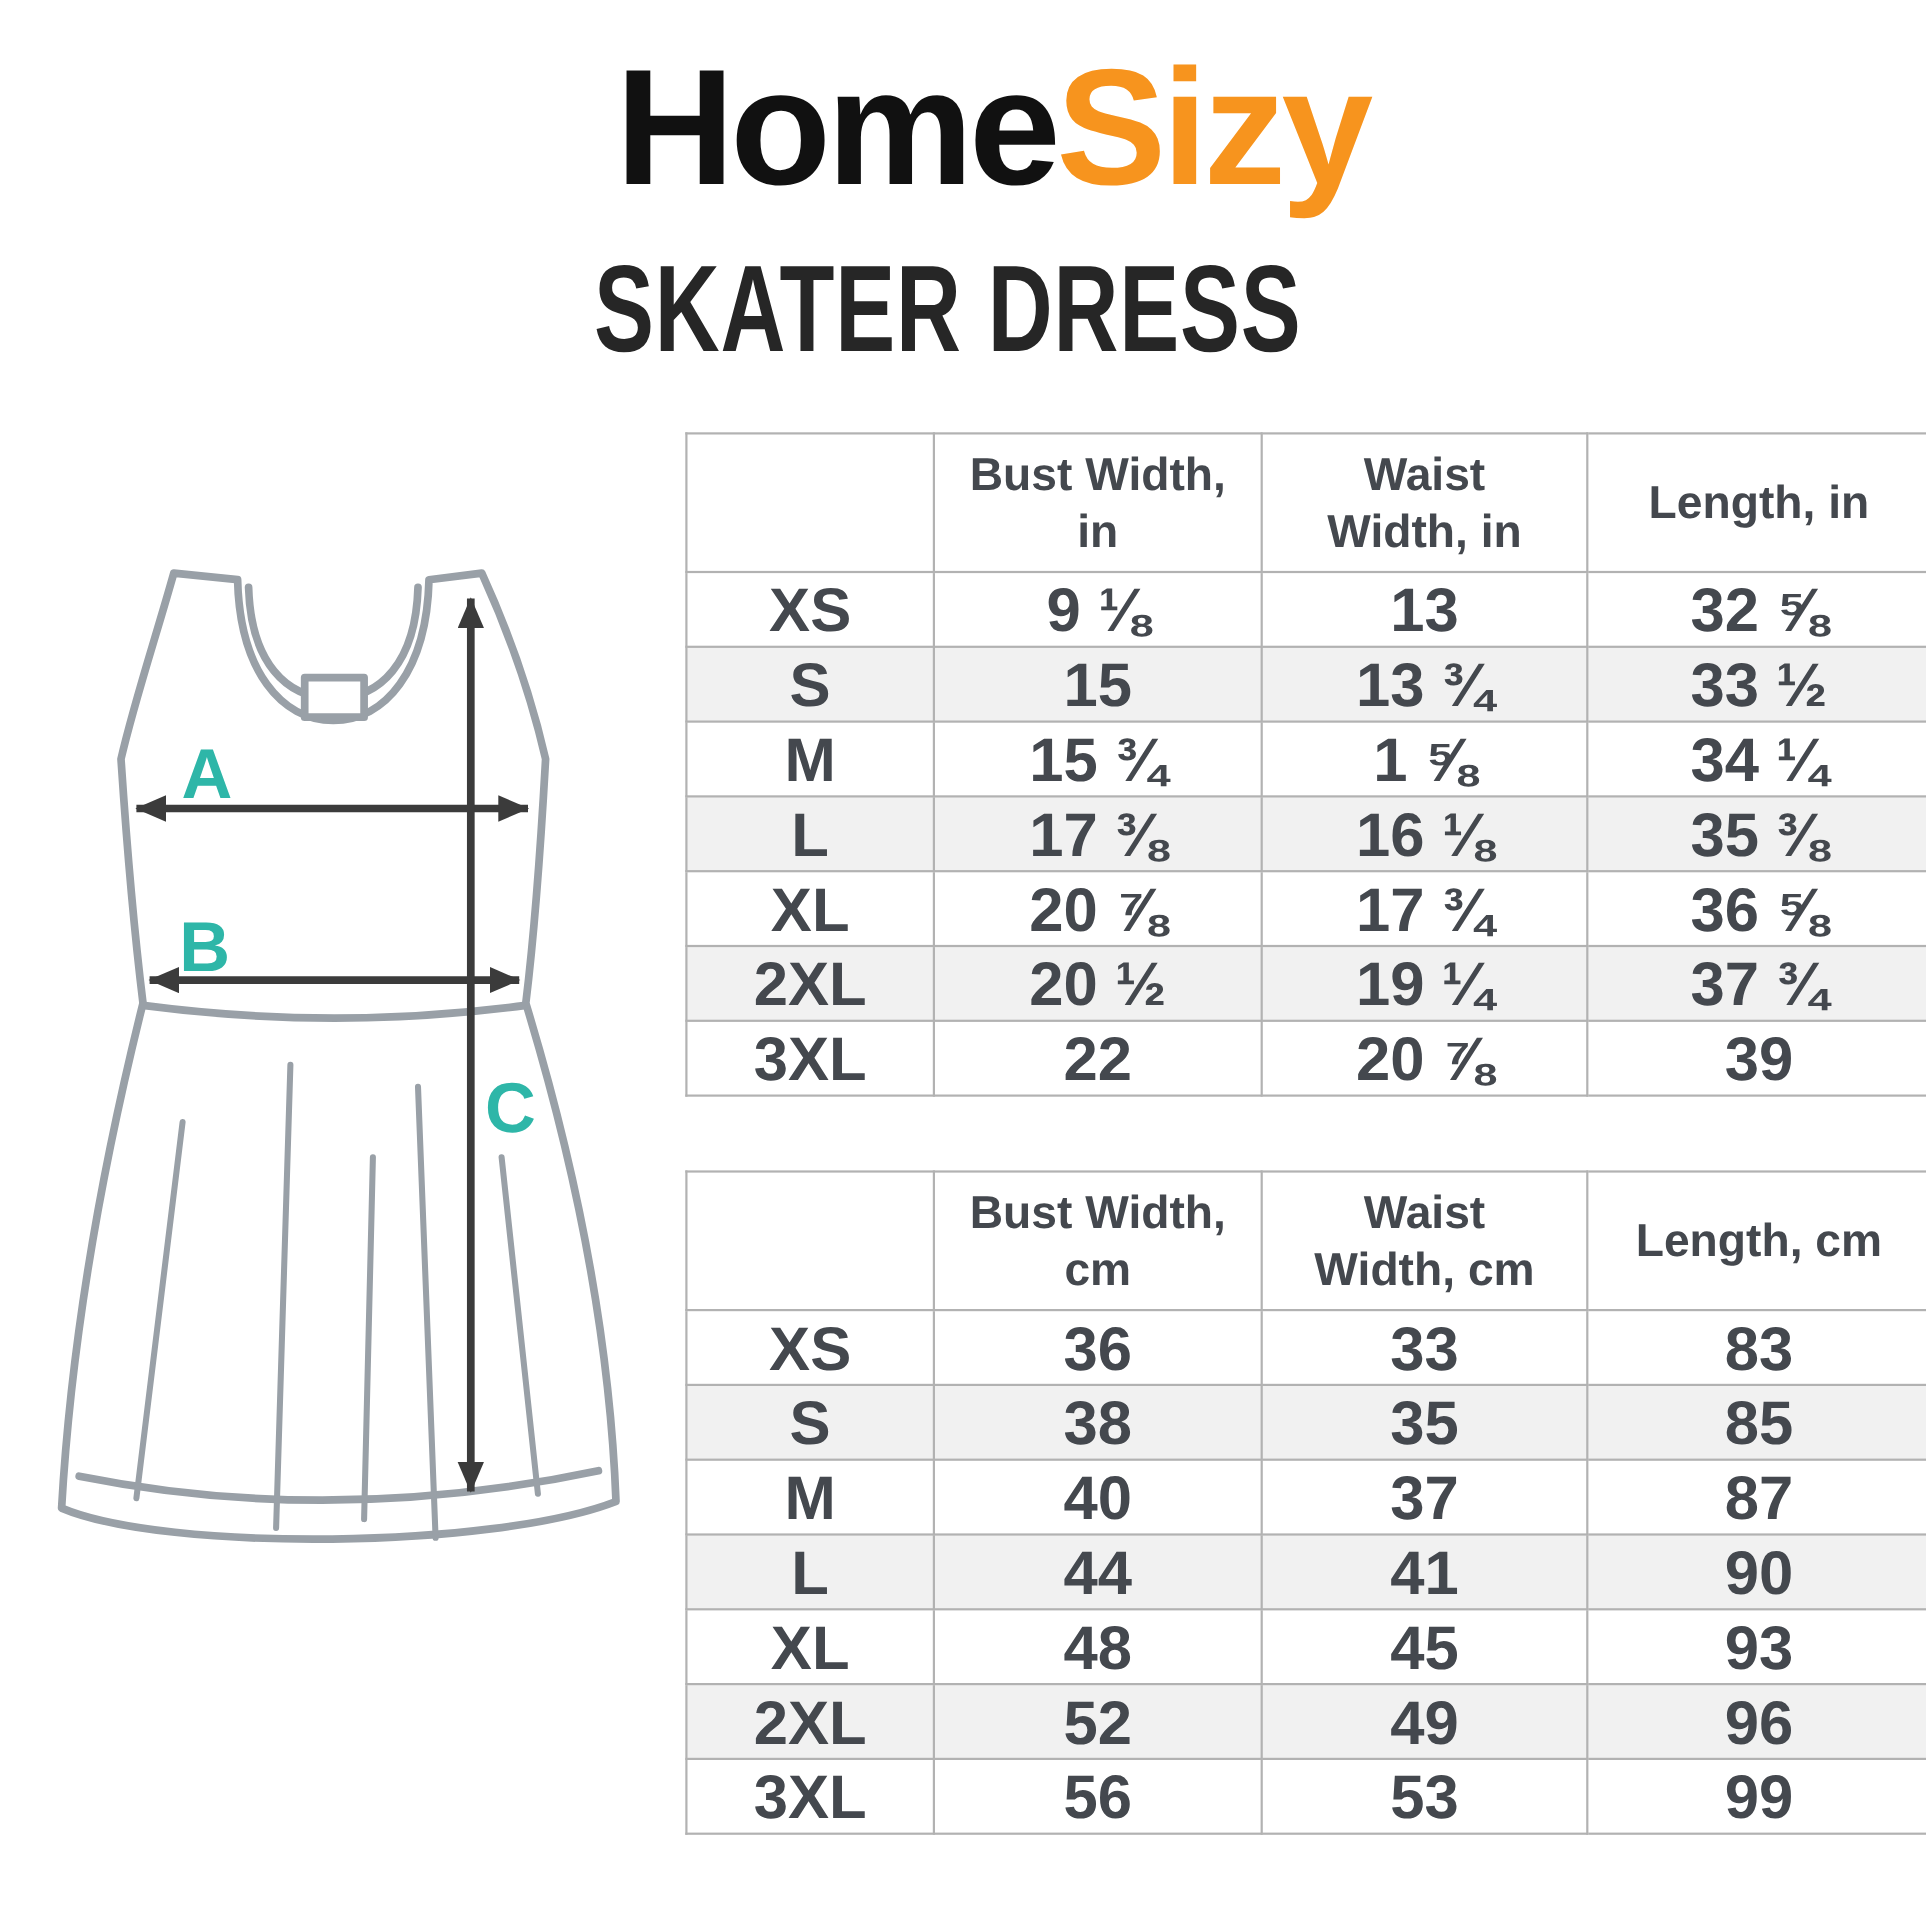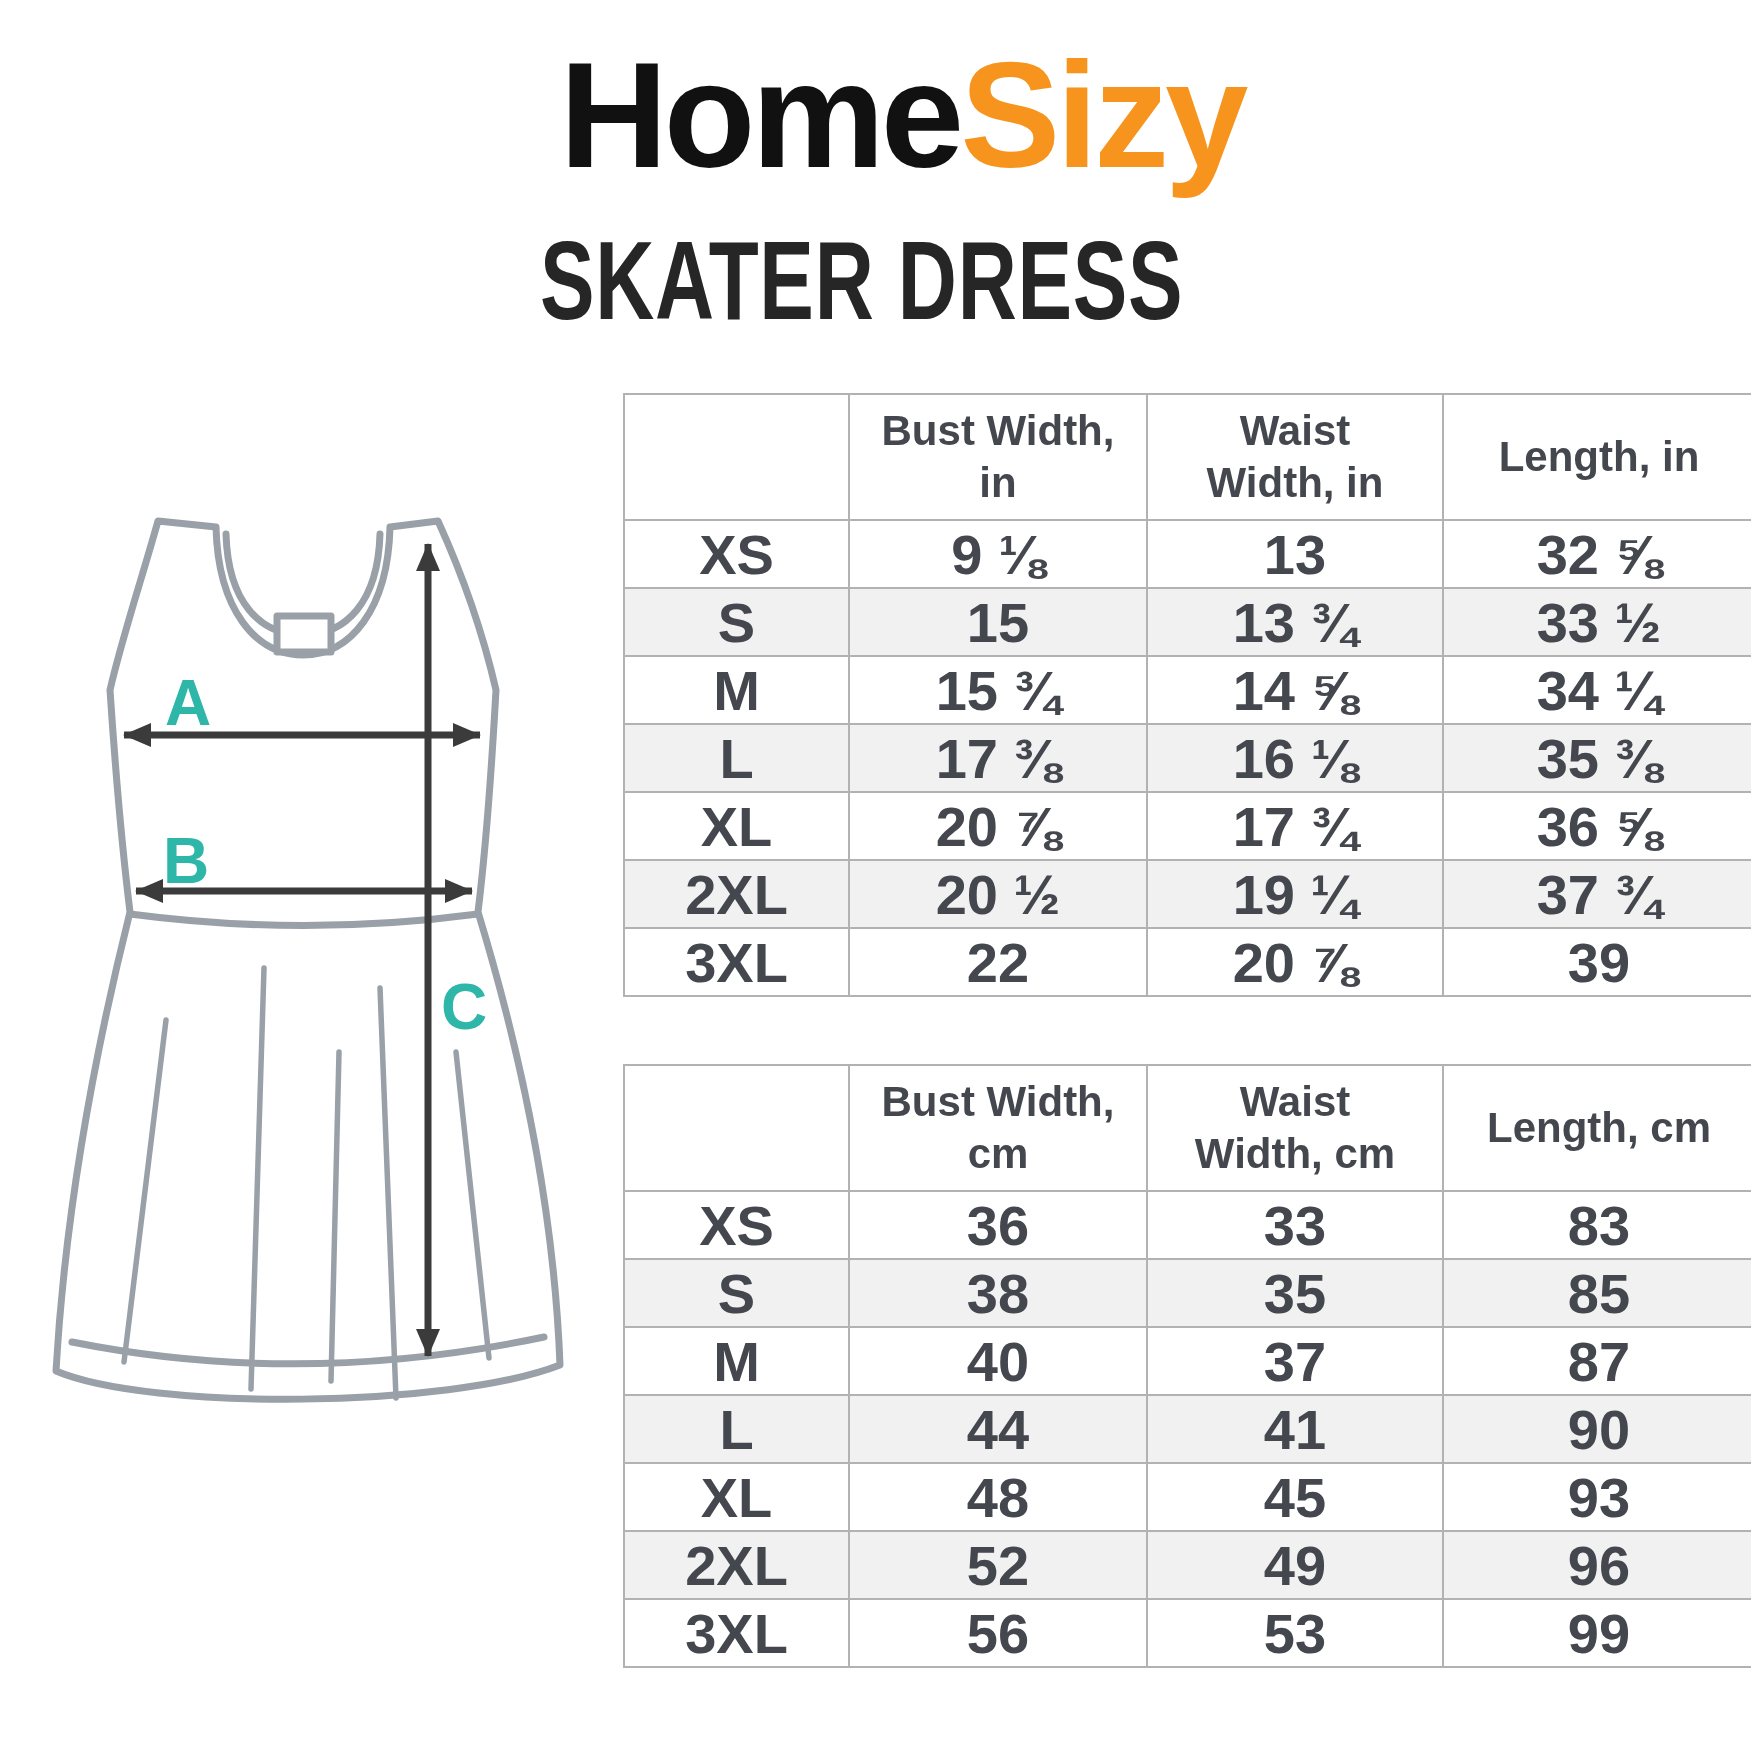--- a/index.html
+++ b/index.html
@@ -132,21 +132,21 @@
       </tr>
       <tr>
         <td>S</td>
         <td>15</td>
         <td>13 ¾</td>
         <td>33 ½</td>
       </tr>
       <tr>
         <td>M</td>
         <td>15 ¾</td>
-        <td>14 ⅝</td>
+        <td>1 ⅝</td>
         <td>34 ¼</td>
       </tr>
       <tr>
         <td>L</td>
         <td>17 ⅜</td>
         <td>16 ⅛</td>
         <td>35 ⅜</td>
       </tr>
       <tr>
         <td>XL</td>

